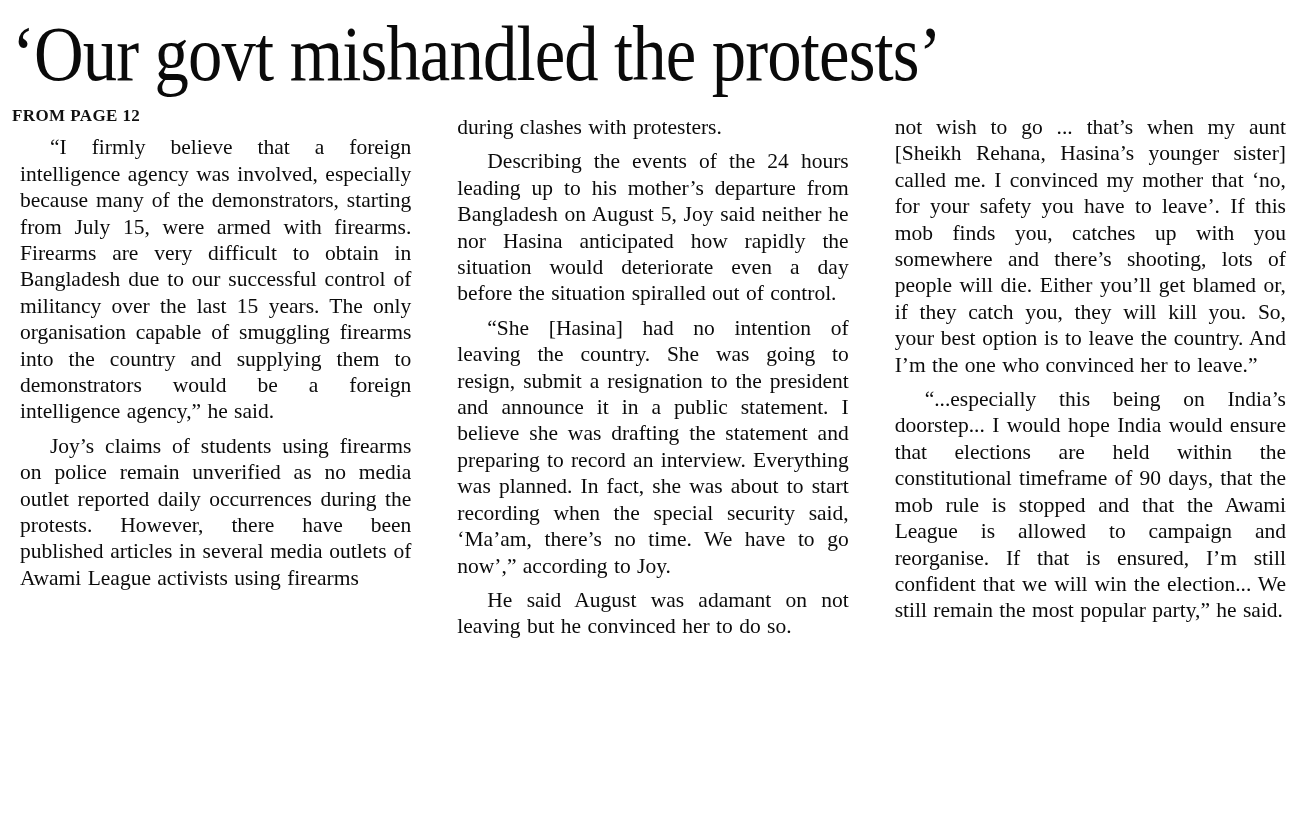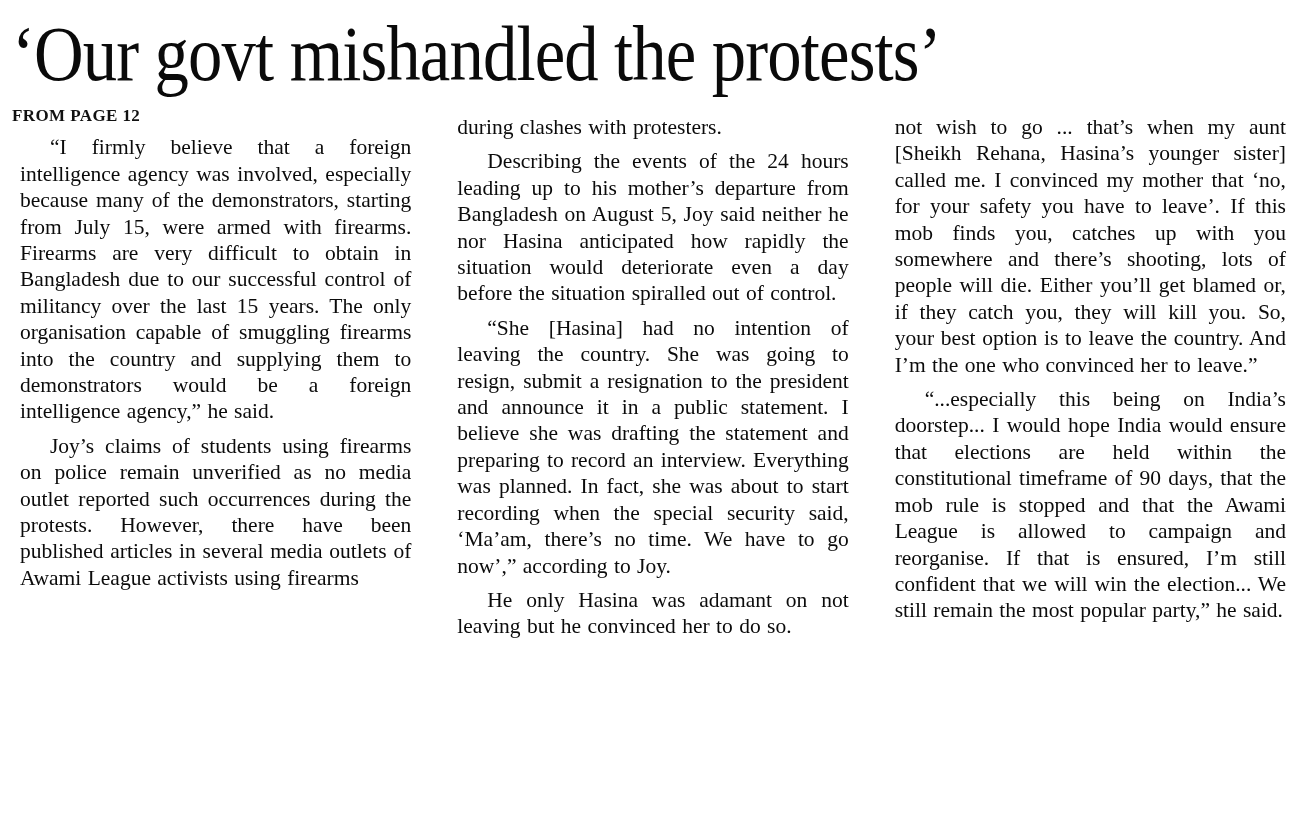--- a/index.html
+++ b/index.html
@@ -66,28 +66,28 @@
 
 <div class="page">
 
   <h1 class="headline">‘Our govt mishandled the protests’</h1>
 
   <div class="columns">
 
     <div class="col">
       <div class="kicker">FROM PAGE 12</div>
       <p class="indent">“I firmly believe that a foreign intelligence agency was involved, especially because many of the demonstrators, starting from July 15, were armed with firearms. Firearms are very difficult to obtain in Bangladesh due to our successful control of militancy over the last 15 years. The only organisation capable of smuggling firearms into the country and supplying them to demonstrators would be a foreign intelligence agency,” he said.</p>
-      <p class="indent">Joy’s claims of students using firearms on police remain unverified as no media outlet reported such occurrences during the protests. However, there have been published articles in several media outlets of Awami League activists using firearms</p>
+      <p class="indent">Joy’s claims of students using firearms on police remain unverified as no media outlet reported daily occurrences during the protests. However, there have been published articles in several media outlets of Awami League activists using firearms</p>
     </div>
 
     <div class="col">
       <p class="cont">during clashes with protesters.</p>
       <p class="indent">Describing the events of the 24 hours leading up to his mother’s departure from Bangladesh on August 5, Joy said neither he nor Hasina anticipated how rapidly the situation would deteriorate even a day before the situation spiralled out of control.</p>
       <p class="indent">“She [Hasina] had no intention of leaving the country. She was going to resign, submit a resignation to the president and announce it in a public statement. I believe she was drafting the statement and preparing to record an interview. Everything was planned. In fact, she was about to start recording when the special security said, ‘Ma’am, there’s no time. We have to go now’,” according to Joy.</p>
-      <p class="indent">He only Hasina was adamant on not leaving but he convinced her to do so.</p>
+      <p class="indent">He said August was adamant on not leaving but he convinced her to do so.</p>
     </div>
 
     <div class="col">
       <p class="cont">not wish to go ... that’s when my aunt [Sheikh Rehana, Hasina’s younger sister] called me. I convinced my mother that ‘no, for your safety you have to leave’. If this mob finds you, catches up with you somewhere and there’s shooting, lots of people will die. Either you’ll get blamed or, if they catch you, they will kill you. So, your best option is to leave the country. And I’m the one who convinced her to leave.”</p>
       <p class="indent">“...especially this being on India’s doorstep... I would hope India would ensure that elections are held within the constitutional timeframe of 90 days, that the mob rule is stopped and that the Awami League is allowed to campaign and reorganise. If that is ensured, I’m still confident that we will win the election... We still remain the most popular party,” he said.</p>
     </div>
 
   </div>
 </div>
 

